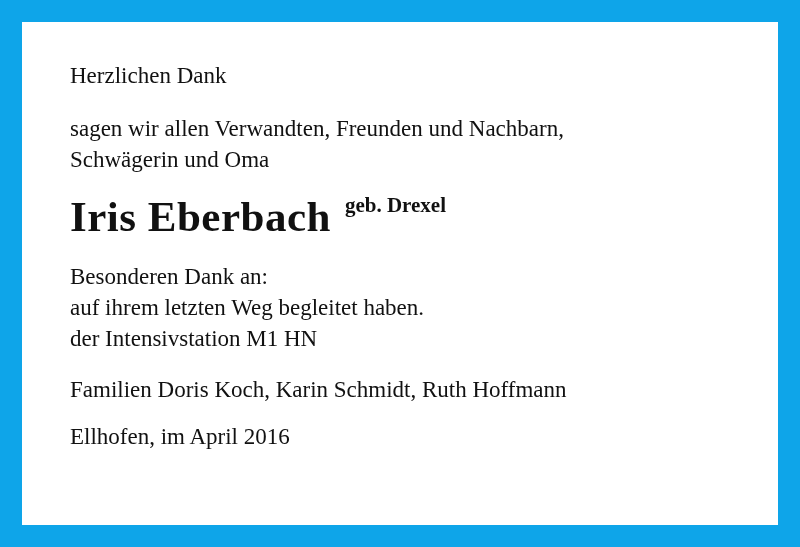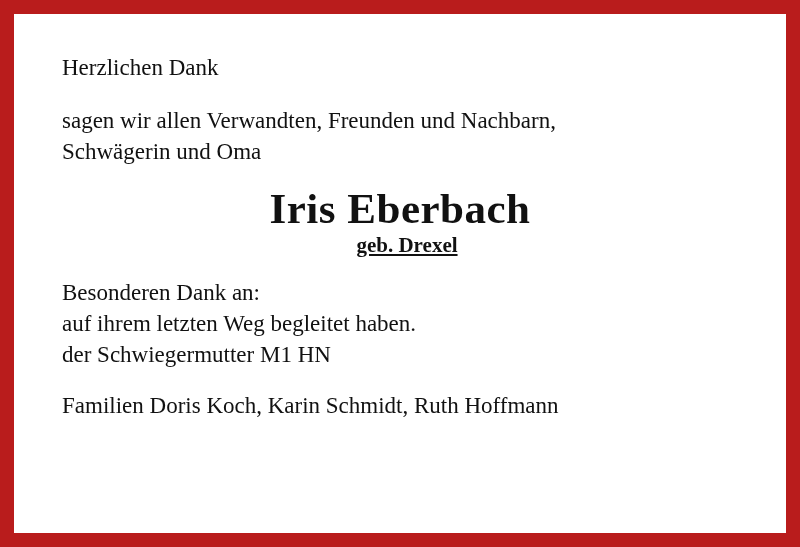--- a/index.html
+++ b/index.html
@@ -9,22 +9,22 @@
   }
   body {
     width: 800px;
     height: 547px;
     font-family: "Liberation Serif", serif;
   }
   .notice {
     box-sizing: border-box;
     width: 800px;
     height: 547px;
-    background: #b91c1c;
-    padding: 14px;
+    background: #0ea5e9;
+    padding: 22px;
   }
   .notice-inner {
     box-sizing: border-box;
     width: 100%;
     height: 100%;
     background: #ffffff;
     padding: 38px 48px 24px 48px;
     position: relative;
   }
   .line {
@@ -35,37 +35,35 @@
   }
   .block {
     margin-bottom: 18px;
   }
   .thanks-head {
     margin-bottom: 22px;
   }
   .name-row {
     margin: 14px 0 20px 0;
     display: flex;
-    align-items: center;
-    flex-direction: column;
+    align-items: flex-start;
   }
   .name-main {
     font-size: 43px;
     font-weight: bold;
     letter-spacing: 0.5px;
     color: #111111;
     line-height: 48px;
   }
   .name-suffix {
     font-size: 21px;
     font-weight: bold;
     color: #111111;
     margin-left: 14px;
     line-height: 24px;
-    text-decoration: underline;
   }
   .families {
     margin-top: 20px;
     margin-bottom: 16px;
   }
   .place-date {
     margin-top: 16px;
   }
 </style>
 </head>
@@ -82,20 +80,21 @@
     </div>
 
     <div class="name-row">
       <div class="name-main">Iris Eberbach</div>
       <div class="name-suffix">geb. Drexel</div>
     </div>
 
     <div class="block">
       <div class="line">Besonderen Dank an:</div>
       <div class="line">auf ihrem letzten Weg begleitet haben.</div>
-      <div class="line">der Schwiegermutter M1 HN</div>
+      <div class="line">der Intensivstation M1 HN</div>
     </div>
 
     <div class="line families">Familien Doris Koch, Karin Schmidt, Ruth Hoffmann</div>
 
+    <div class="line place-date">Ellhofen, im April 2016</div>
 
   </div>
 </div>
 
 </body></html>

